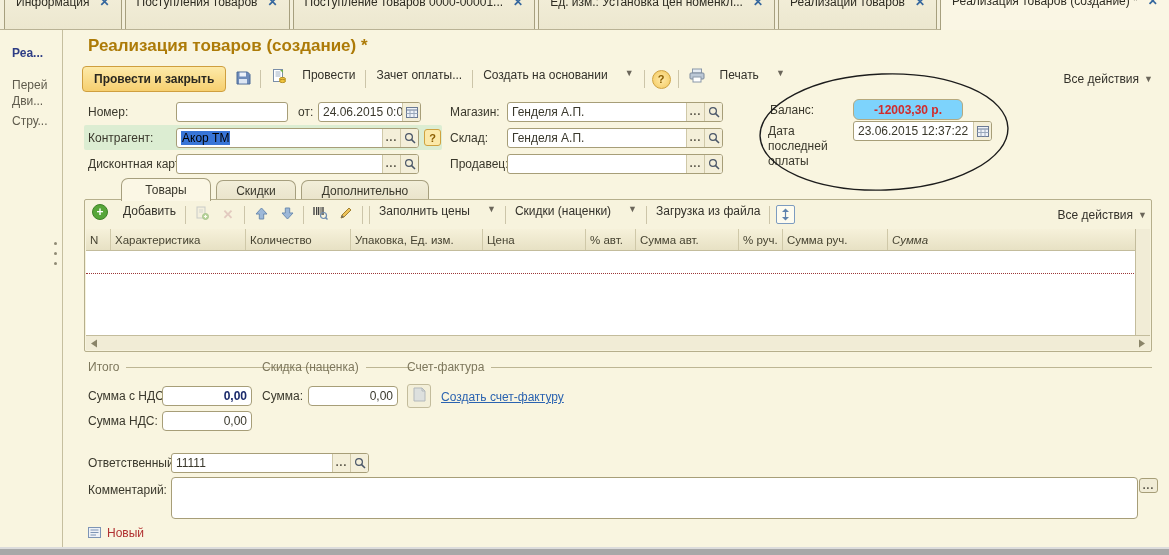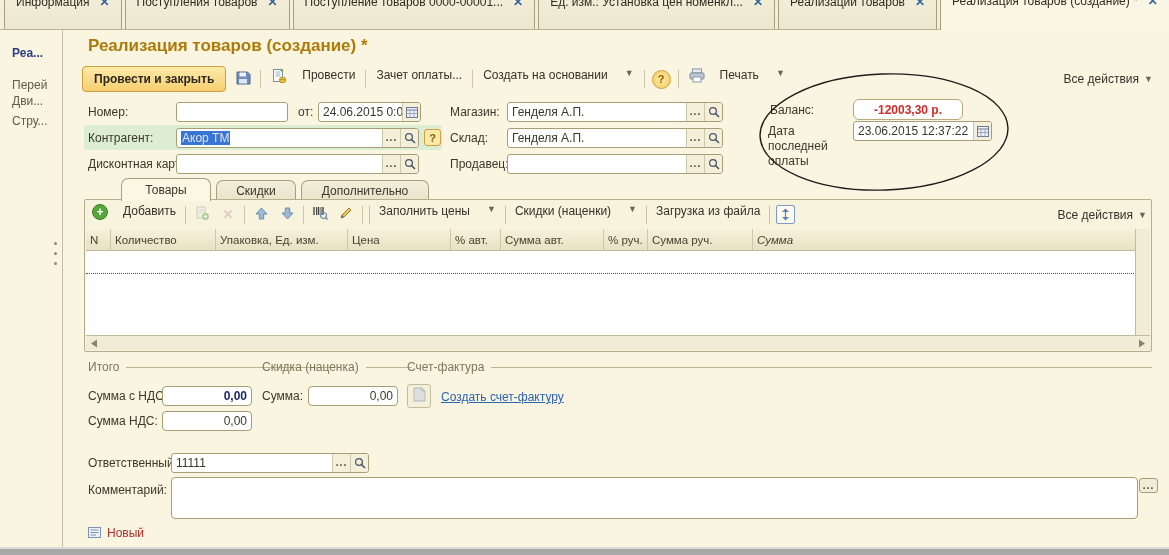--- a/index.html
+++ b/index.html
@@ -42,22 +42,22 @@
   
   .lab{position:absolute;white-space:nowrap;}
   .field{position:absolute;display:flex;align-items:stretch;background:#fff;border:1px solid #a79e78;
     border-radius:3px;height:20px;box-sizing:border-box;overflow:hidden;}
   .field .val{flex:1;display:flex;align-items:center;padding:0 4px;white-space:nowrap;overflow:hidden;}
   .field .val.right{justify-content:flex-end;}
   .fbtn{width:17px;display:flex;align-items:center;justify-content:center;border-left:1px solid #cfc8a8;
     background:#f4efd9;cursor:pointer;flex:none;}
   .dots-glyph{color:#4a463a;font-weight:bold;font-size:10px;letter-spacing:1px;line-height:1;}
   .hl-row{position:absolute;background:#dcedd2;border-radius:2px;}
-  .sel-text{background:#3875d7;color:#e5e5e5;padding:0 1px;}
-  .balance-box{position:absolute;border:1px solid #b5a97f;border-radius:6px;background:#ffffff;height:21px;
+  .sel-text{background:#3875d7;color:#000000;padding:0 1px;}
+  .balance-box{position:absolute;border:1px solid #b5a97f;border-radius:6px;background:#7dd3fc;height:21px;
     display:flex;align-items:center;justify-content:center;font-weight:bold;box-sizing:border-box;}
   .wrap-lab{position:absolute;width:88px;line-height:15px;white-space:normal;}
 
   
   .itab{position:absolute;display:flex;align-items:center;justify-content:center;border:1px solid #a69f7e;border-bottom:none;
     border-radius:7px 7px 0 0;background:linear-gradient(#f2eed9,#e9e3ca);cursor:pointer;height:21px;box-sizing:border-box;margin-left:36px;}
   .itab.active{background:#fbf7e5;height:23px;z-index:3;}
 
   
   .groupbox{position:absolute;left:84px;top:199px;width:1068px;height:153px;border:1px solid #b6af8c;
@@ -393,20 +393,21 @@
           </svg>
       </div>
       <div class="all-actions">
         <span>Все действия</span>
         <span class="chev">▼</span>
       </div>
     </div>
 
     <div class="grid-header">
       <div class="gh-cell" style="width:25px;">N</div>
+      <div class="gh-cell" style="width:135px;">Характеристика</div>
       <div class="gh-cell" style="width:105px;">Количество</div>
       <div class="gh-cell" style="width:132px;">Упаковка, Ед. изм.</div>
       <div class="gh-cell" style="width:103px;">Цена</div>
       <div class="gh-cell" style="width:50px;">% авт.</div>
       <div class="gh-cell" style="width:103px;">Сумма авт.</div>
       <div class="gh-cell" style="width:44px;">% руч.</div>
       <div class="gh-cell" style="width:105px;">Сумма руч.</div>
       <div class="gh-cell" style="flex:1;border-right:none;font-style:italic;">Сумма</div>
     </div>
 

